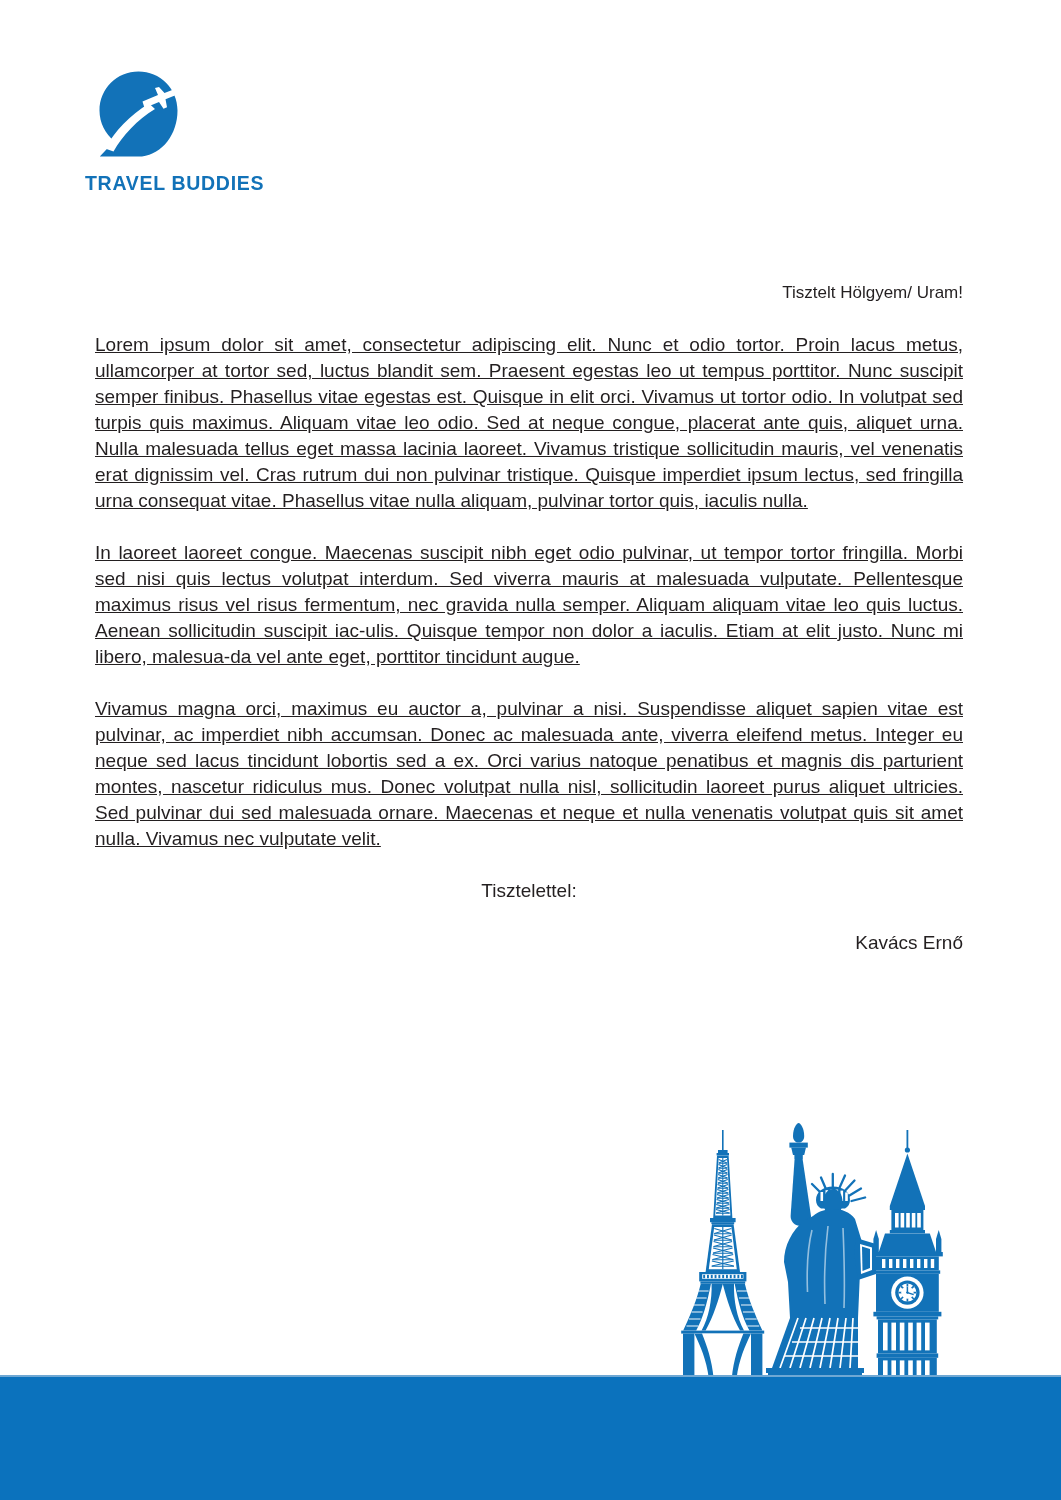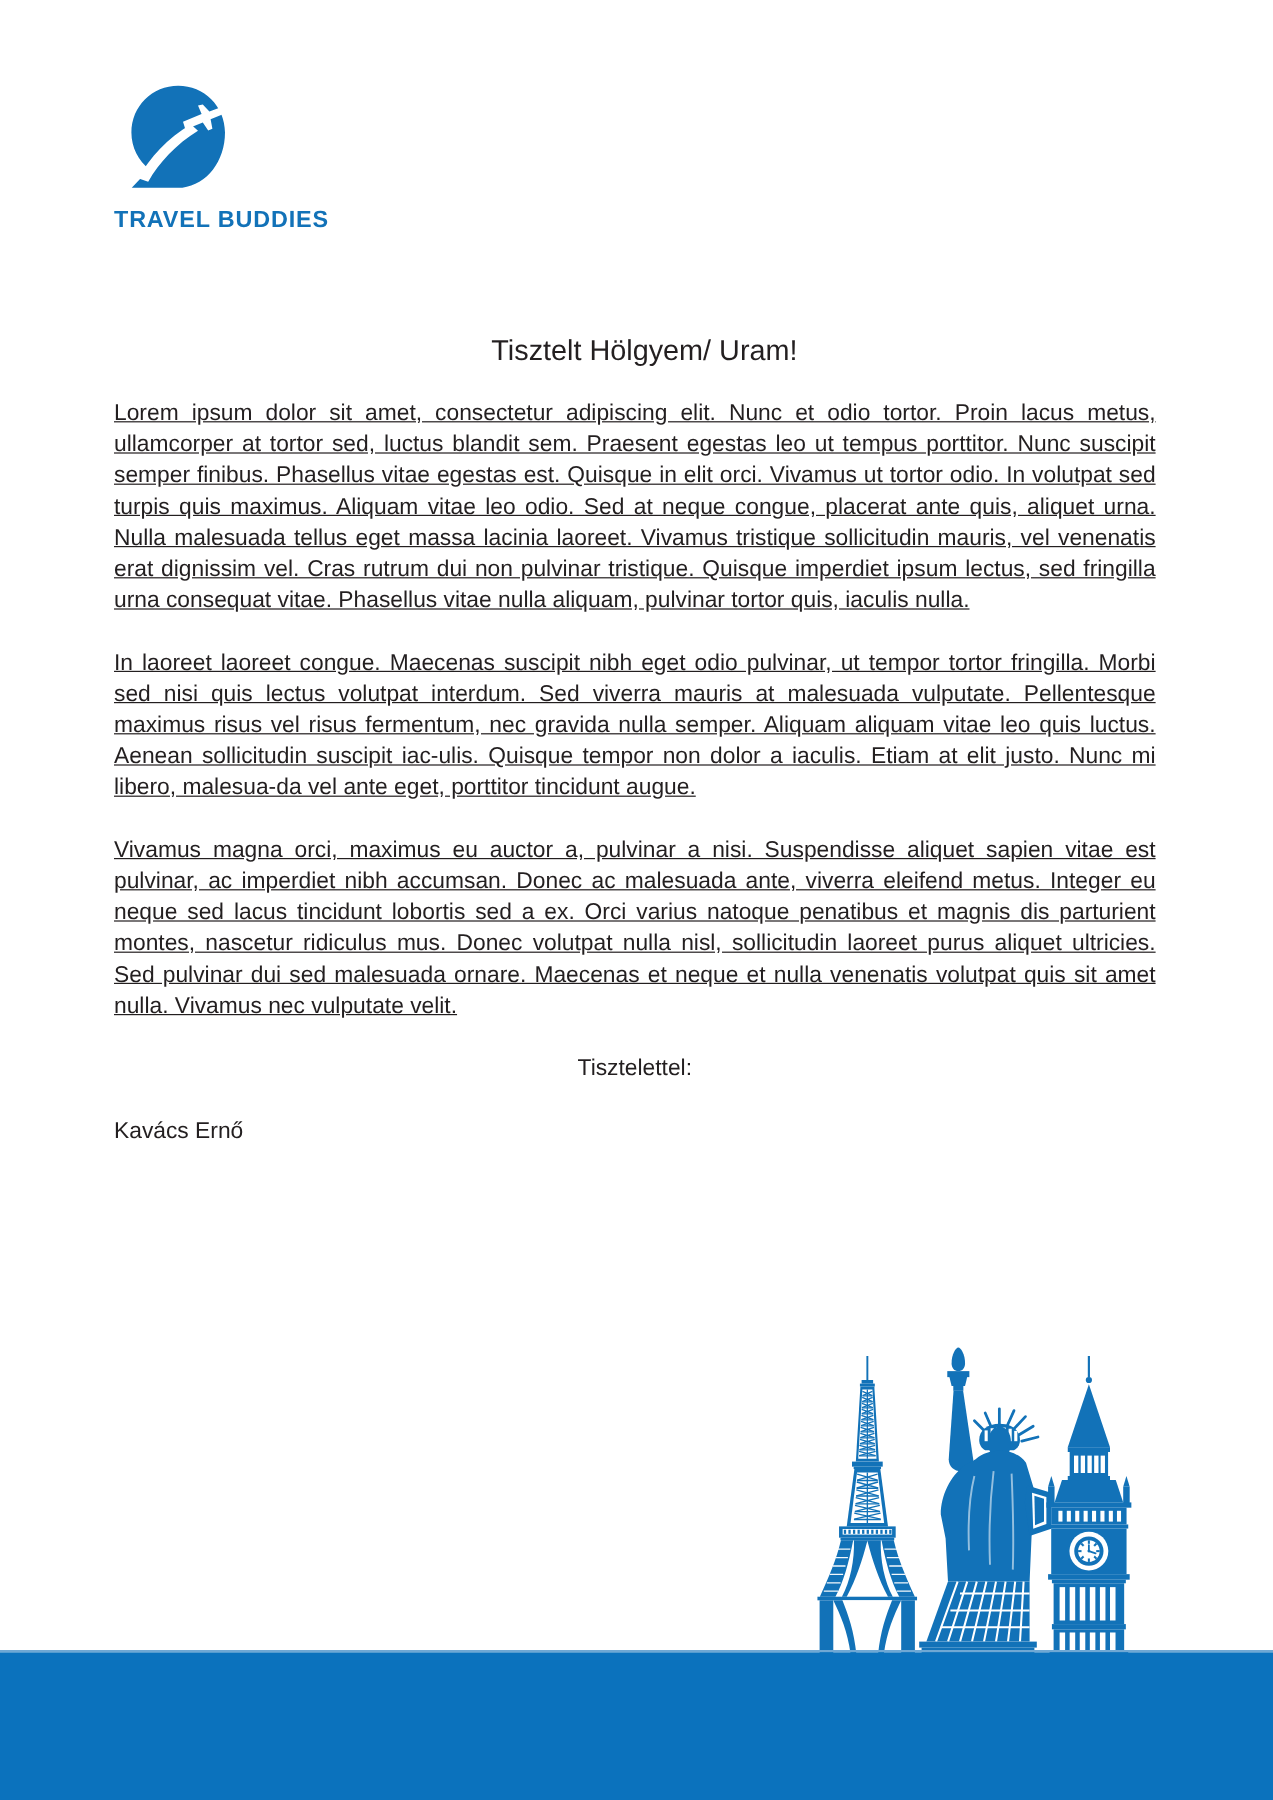--- a/index.html
+++ b/index.html
@@ -12,21 +12,21 @@
     height: 1500px;
     position: relative;
     overflow: hidden;
     font-family: "Liberation Sans", sans-serif;
     color: #231f20;
   }
 
   
   .logo-block {
     position: absolute;
-    left: 95px;
+    left: 85px;
     top: 68px;
     width: 300px;
   }
   .logo-mark {
     width: 110px;
     height: 100px;
     display: block;
   }
   .logo-wordmark {
     margin-top: 6px;
@@ -39,45 +39,45 @@
   }
 
   
   .letter {
     position: absolute;
     left: 95px;
     top: 280px;
     width: 868px;
   }
   .salutation {
-    font-size: 24px;
+    font-size: 17px;
     line-height: 26px;
     margin: 0 0 26px 16px;
-    text-align: center;
+    text-align: right;
   }
   .para {
     font-size: 19px;
     line-height: 26px;
     margin: 0 0 26px 0;
     text-align: justify;
     text-justify: inter-word;
     hyphens: manual;
     text-decoration: underline;
   }
   .closing {
     font-size: 19px;
     line-height: 26px;
     margin: 0 0 26px 0;
     text-align: center;
   }
   .signature {
     font-size: 19px;
     line-height: 26px;
     margin: 0;
-    text-align: left;
+    text-align: right;
   }
 
   
   .landmarks {
     position: absolute;
     left: 680px;
     top: 1122px;
     width: 290px;
     height: 258px;
   }

